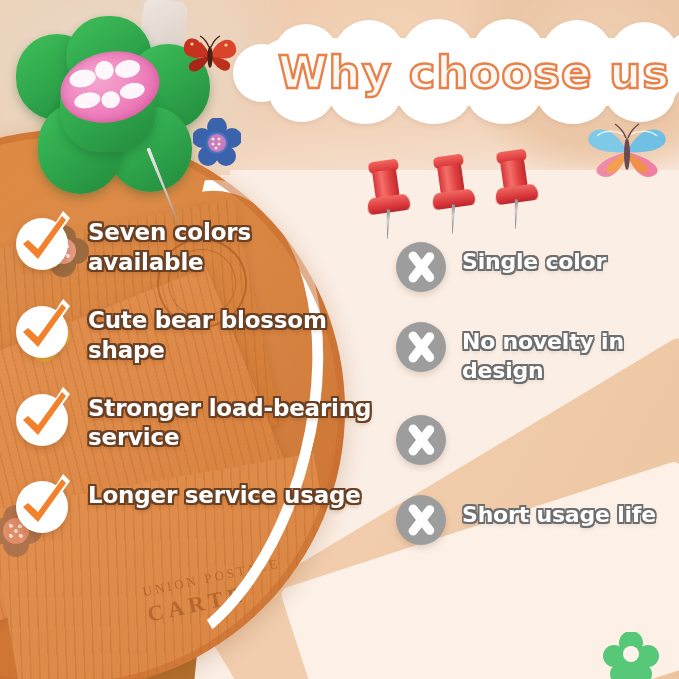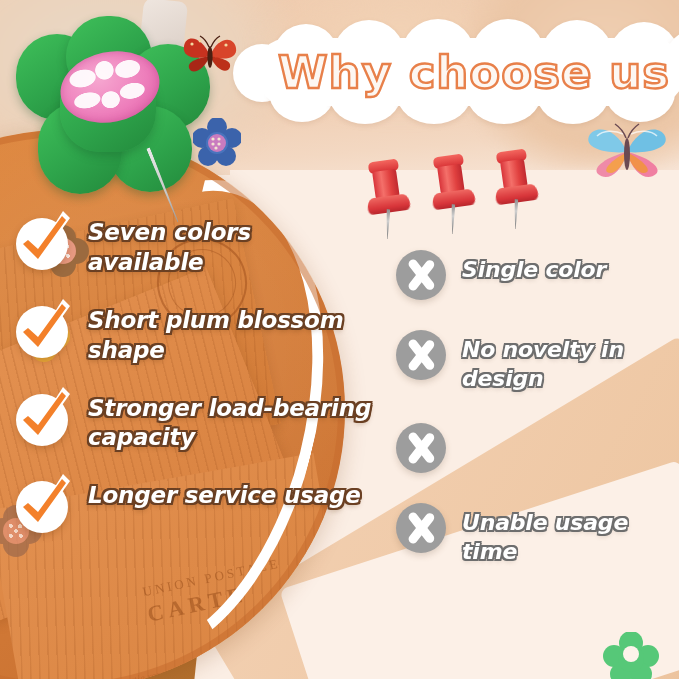--- a/index.html
+++ b/index.html
@@ -164,23 +164,23 @@
     font-size:45px;font-weight:bold;letter-spacing:1px;
     color:#fdf7f2;
     -webkit-text-stroke:2.4px #e8804a;
     text-transform:none;
     font-family:"DejaVu Sans", sans-serif;
     padding-left:6px;
   }
 
   
   .col-left{position:absolute;left:14px;top:212px;width:360px;}
-  .col-right{position:absolute;left:396px;top:248px;width:280px;}
-
-  .item{display:flex;align-items:flex-start;font-style:italic;}
+  .col-right{position:absolute;left:396px;top:240px;width:280px;}
+
+  .item{display:flex;align-items:flex-start;}
   .col-left .item{margin-bottom:22px;}
   .col-right .item{margin-bottom:28px;}
 
   .badge{position:relative;flex:0 0 auto;}
 
   .badge-check{width:58px;height:58px;margin-right:16px;}
   .badge-check .disc{
     position:absolute;left:2px;top:6px;width:52px;height:52px;border-radius:50%;
     background:#ffffff;box-shadow:0 3px 7px rgba(120,60,15,0.28);
   }
@@ -473,32 +473,32 @@
     </div>
 
     <div class="item">
       <div class="badge badge-check">
         <div class="disc"></div>
         <svg viewBox="0 0 62 62">
           <path d="M12 32 L24 44 L50 3 L57 10 L25 55 L6 37 Z" fill="#ffffff"></path>
           <path d="M15 32 L25 41 L49 8 L53 12 L25 51 L10 36 Z" fill="#f3802a"></path>
         </svg>
       </div>
-      <div class="txt">Short plum blossom shape</div>
+      <div class="txt">Cute bear blossom shape</div>
     </div>
 
     <div class="item">
       <div class="badge badge-check">
         <div class="disc"></div>
         <svg viewBox="0 0 62 62">
           <path d="M12 32 L24 44 L50 3 L57 10 L25 55 L6 37 Z" fill="#ffffff"></path>
           <path d="M15 32 L25 41 L49 8 L53 12 L25 51 L10 36 Z" fill="#f3802a"></path>
         </svg>
       </div>
-      <div class="txt">Stronger load-bearing capacity</div>
+      <div class="txt">Stronger load-bearing service</div>
     </div>
 
     <div class="item">
       <div class="badge badge-check">
         <div class="disc"></div>
         <svg viewBox="0 0 62 62">
           <path d="M12 32 L24 44 L50 3 L57 10 L25 55 L6 37 Z" fill="#ffffff"></path>
           <path d="M15 32 L25 41 L49 8 L53 12 L25 51 L10 36 Z" fill="#f3802a"></path>
         </svg>
       </div>
@@ -550,21 +550,21 @@
     <div class="item">
       <div class="badge badge-x">
         <div class="disc"></div>
         <svg viewBox="0 0 50 50">
           <g fill="#ffffff">
             <rect x="21" y="7" width="9" height="36" rx="4.5" transform="rotate(38 25 25)"></rect>
             <rect x="21" y="7" width="9" height="36" rx="4.5" transform="rotate(-38 25 25)"></rect>
           </g>
         </svg>
       </div>
-      <div class="txt">Unable usage time</div>
+      <div class="txt">Short usage life</div>
     </div>
 
   </div>
 
   <div class="bottom-flower">
     <svg viewBox="0 0 56 50" width="56" height="50">
       <circle cx="28" cy="11" r="12" fill="#56c878"></circle>
       <circle cx="45" cy="24" r="11" fill="#56c878"></circle>
       <circle cx="38" cy="42" r="11" fill="#56c878"></circle>
       <circle cx="18" cy="42" r="11" fill="#56c878"></circle>

